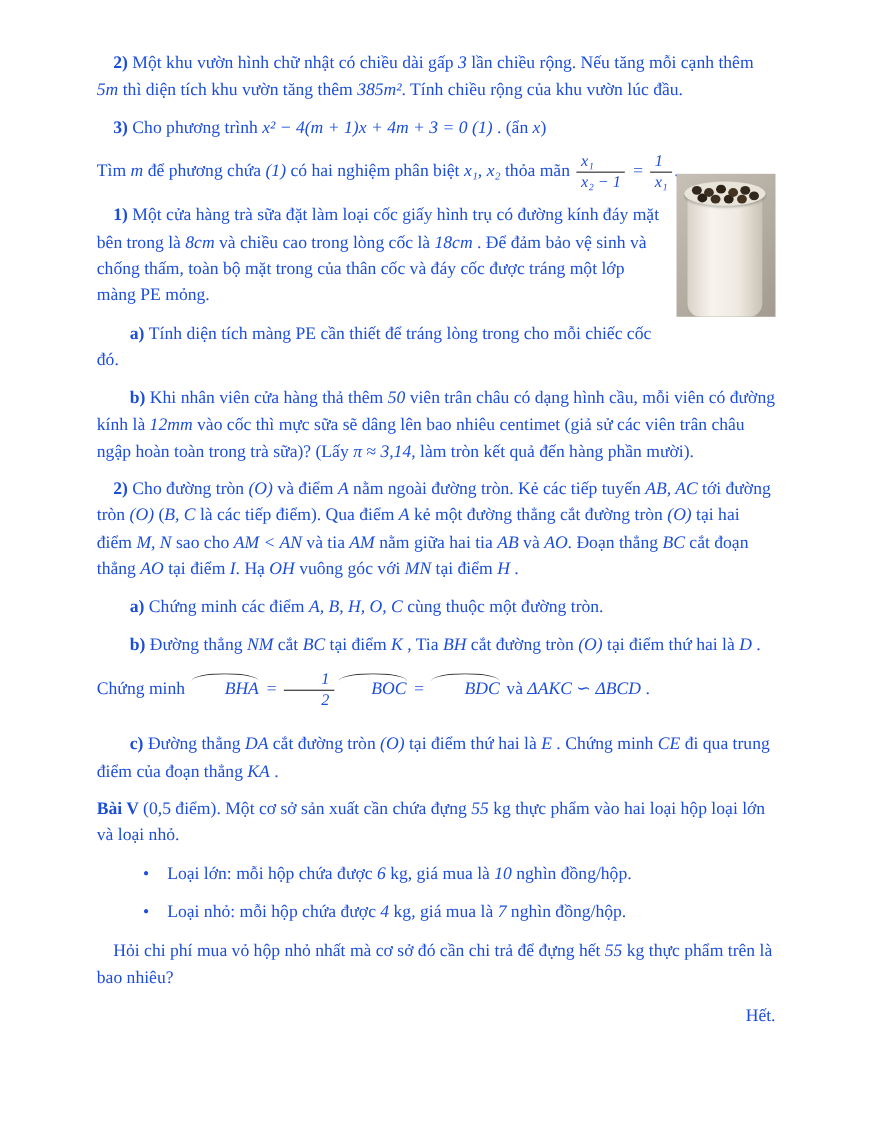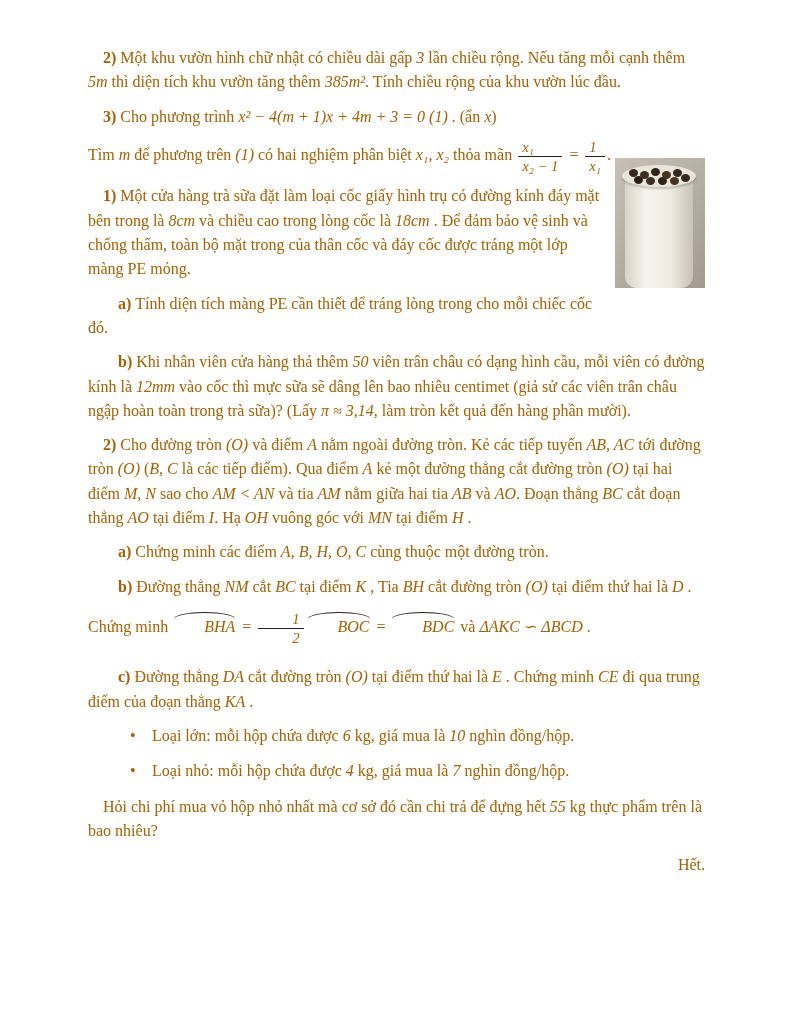--- a/index.html
+++ b/index.html
@@ -1,20 +1,20 @@
 <!DOCTYPE html>
 <html><head>
 <meta charset="utf-8">
 <style>
   * { box-sizing: border-box; }
   html, body { margin: 0; padding: 0; background: #ffffff; }
   .page {
     width: 792px; min-height: 1024px; margin: 0 auto; background: #ffffff;
     font-family: "Liberation Serif", "DejaVu Serif", "DejaVu Sans", serif;
-    font-size: 16px; line-height: 1.52; color: #a16207;
+    font-size: 16px; line-height: 1.52; color: #1d4ed8;
     padding: 46px 87px 30px 88px;
   }
   p { margin: 0 0 10px 0; }
   .b  { font-weight: bold; }
   .i  { }
   .bi { font-weight: bold; font-style: italic; }
   .m  { font-style: italic; }
   .ind1 { text-indent: 15px; }
   .ind2 { text-indent: 30px; }
   .center { text-align: right; }
@@ -44,21 +44,21 @@
 </style>
 </head>
 <body>
 
 <div class="page">
 
   <p class="ind1"><span class="b">2) </span><span>Một khu vườn hình chữ nhật có chiều dài gấp </span><span class="m">3</span><span> lần chiều rộng. Nếu tăng mỗi cạnh thêm </span><span class="m">5m</span><span> thì diện tích khu vườn tăng thêm </span><span class="m">385m²</span><span>. Tính chiều rộng của khu vườn lúc đầu.</span></p>
 
   <p class="ind1"><span class="b">3) </span><span>Cho phương trình </span><span class="m">x² − 4(m + 1)x + 4m + 3 = 0</span><span class="m"> (1)</span><span> . (ẩn </span><span class="m">x</span><span>)</span></p>
 
-  <p><span>Tìm </span><span class="m">m</span><span> để phương trên </span><span class="m">(1)</span><span> có hai nghiệm phân biệt </span><span class="m">x₁, x₂</span><span> thỏa mãn </span><span class="frac"><span class="num">x₁</span><span class="den">x₂ − 1</span></span><span class="m"> = </span><span class="frac"><span class="num">1</span><span class="den">x₁</span></span><span>.</span></p>
+  <p><span>Tìm </span><span class="m">m</span><span> để phương chứa </span><span class="m">(1)</span><span> có hai nghiệm phân biệt </span><span class="m">x₁, x₂</span><span> thỏa mãn </span><span class="frac"><span class="num">x₁</span><span class="den">x₂ − 1</span></span><span class="m"> = </span><span class="frac"><span class="num">1</span><span class="den">x₁</span></span><span>.</span></p>
 
 
   <div class="block">
     <div class="cup-photo">
       <div class="cup-body"></div>
       <div class="cup-rim"></div>
       <div class="pearls"></div>
     </div>
     <p class="ind1"><span class="b">1) </span><span>Một cửa hàng trà sữa đặt làm loại cốc giấy hình trụ có đường kính đáy mặt bên trong là </span><span class="m">8cm</span><span> và chiều cao trong lòng cốc là </span><span class="m">18cm</span><span> . Để đảm bảo vệ sinh và chống thấm, toàn bộ mặt trong của thân cốc và đáy cốc được tráng một lớp màng PE mỏng.</span></p>
     <p class="ind2"><span class="b">a) </span><span>Tính diện tích màng PE cần thiết để tráng lòng trong cho mỗi chiếc cốc đó.</span></p>
@@ -67,20 +67,21 @@
   <p class="ind2"><span class="b">b) </span><span>Khi nhân viên cửa hàng thả thêm </span><span class="m">50</span><span> viên trân châu có dạng hình cầu, mỗi viên có đường kính là </span><span class="m">12mm</span><span> vào cốc thì mực sữa sẽ dâng lên bao nhiêu centimet (giả sử các viên trân châu ngập hoàn toàn trong trà sữa)? (</span><span class="i">Lấy </span><span class="m">π ≈ 3,14</span><span class="i">, làm tròn kết quả đến hàng phần mười</span><span>).</span></p>
 
   <p class="ind1"><span class="b">2) </span><span>Cho đường tròn </span><span class="m">(O)</span><span> và điểm </span><span class="m">A</span><span> nằm ngoài đường tròn. Kẻ các tiếp tuyến </span><span class="m">AB, AC</span><span> tới đường tròn </span><span class="m">(O)</span><span> (</span><span class="m">B, C</span><span> là các tiếp điểm). Qua điểm </span><span class="m">A</span><span> kẻ một đường thẳng cắt đường tròn </span><span class="m">(O)</span><span> tại hai điểm </span><span class="m">M, N</span><span> sao cho </span><span class="m">AM &lt; AN</span><span> và tia </span><span class="m">AM</span><span> nằm giữa hai tia </span><span class="m">AB</span><span> và </span><span class="m">AO</span><span>. Đoạn thẳng </span><span class="m">BC</span><span> cắt đoạn thẳng </span><span class="m">AO</span><span> tại điểm </span><span class="m">I</span><span>. Hạ </span><span class="m">OH</span><span> vuông góc với </span><span class="m">MN</span><span> tại điểm </span><span class="m">H</span><span> .</span></p>
 
   <p class="ind2"><span class="b">a) </span><span>Chứng minh các điểm </span><span class="m">A, B, H, O, C</span><span> cùng thuộc một đường tròn.</span></p>
 
   <p class="ind2"><span class="b">b) </span><span>Đường thẳng </span><span class="m">NM</span><span> cắt </span><span class="m">BC</span><span> tại điểm </span><span class="m">K</span><span> , Tia </span><span class="m">BH</span><span> cắt đường tròn </span><span class="m">(O)</span><span> tại điểm thứ hai là </span><span class="m">D</span><span> . Chứng minh </span><span class="arc">BHA</span><span class="m"> = </span><span class="frac"><span class="num">1</span><span class="den">2</span></span><span class="arc">BOC</span><span class="m"> = </span><span class="arc">BDC</span><span> và </span><span class="m">ΔAKC ∽ ΔBCD</span><span> .</span></p>
 
   <p class="ind2"><span class="b">c) </span><span>Đường thẳng </span><span class="m">DA</span><span> cắt đường tròn </span><span class="m">(O)</span><span> tại điểm thứ hai là </span><span class="m">E</span><span> . Chứng minh </span><span class="m">CE</span><span> đi qua trung điểm của đoạn thẳng </span><span class="m">KA</span><span> .</span></p>
 
+  <p><span class="b">Bài V </span><span class="i">(0,5 điểm)</span><span>. Một cơ sở sản xuất cần chứa đựng </span><span class="m">55</span><span> kg thực phẩm vào hai loại hộp loại lớn và loại nhỏ.</span></p>
 
   <p class="bullet"><span class="dot">•</span><span>Loại lớn: mỗi hộp chứa được </span><span class="m">6</span><span> kg, giá mua là </span><span class="m">10</span><span> nghìn đồng/hộp.</span></p>
 
   <p class="bullet"><span class="dot">•</span><span>Loại nhỏ: mỗi hộp chứa được </span><span class="m">4</span><span> kg, giá mua là </span><span class="m">7</span><span> nghìn đồng/hộp.</span></p>
 
   <p class="ind1"><span>Hỏi chi phí mua vỏ hộp nhỏ nhất mà cơ sở đó cần chi trả để đựng hết </span><span class="m">55</span><span> kg thực phẩm trên là bao nhiêu?</span></p>
 
   <p class="center"><span>Hết.</span></p>
 
 </div>

